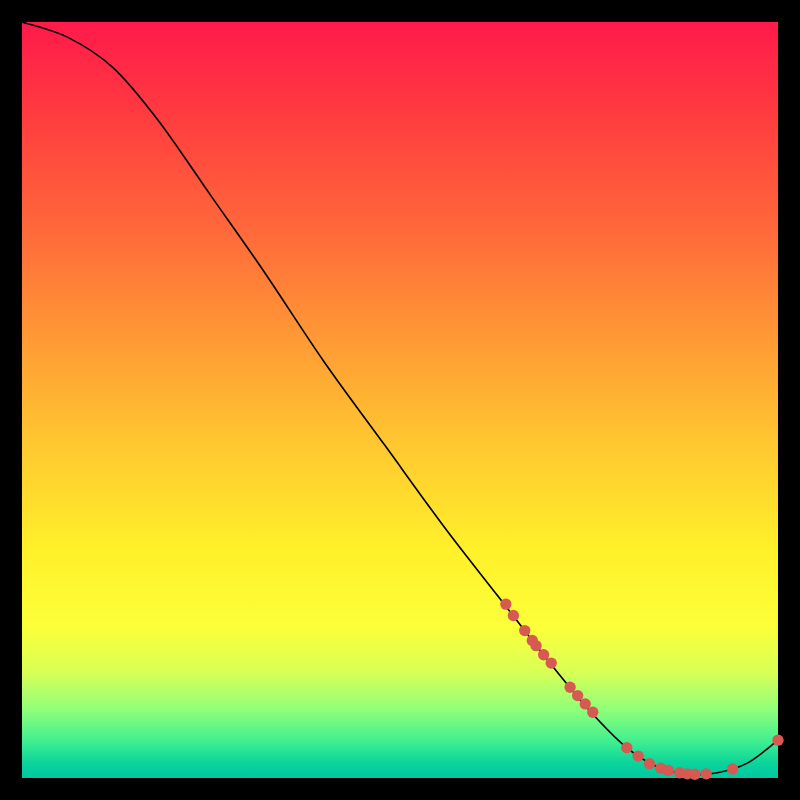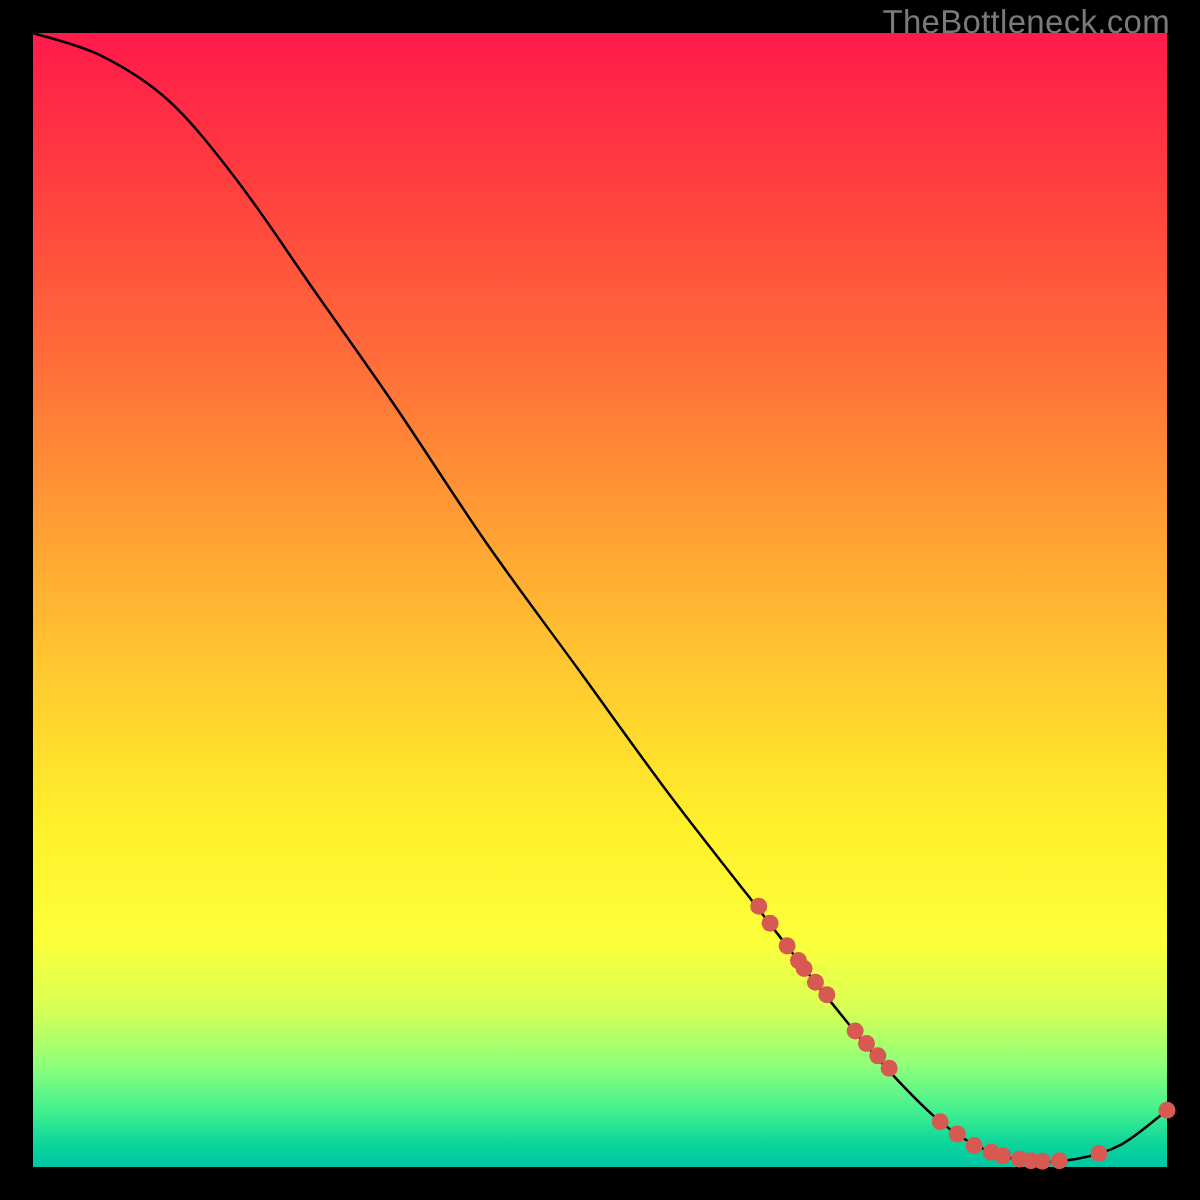--- a/index.html
+++ b/index.html
@@ -82,14 +82,13 @@
         <circle cx="84.5" cy="98.7" r="0.75" fill="#d65a52"></circle>
         <circle cx="85.5" cy="99" r="0.75" fill="#d65a52"></circle>
         <circle cx="87" cy="99.3" r="0.75" fill="#d65a52"></circle>
         <circle cx="88" cy="99.45" r="0.75" fill="#d65a52"></circle>
         <circle cx="89" cy="99.5" r="0.75" fill="#d65a52"></circle>
         <circle cx="90.5" cy="99.45" r="0.75" fill="#d65a52"></circle>
         <circle cx="94" cy="98.8" r="0.75" fill="#d65a52"></circle>
         <circle cx="100" cy="95" r="0.75" fill="#d65a52"></circle>
       </g>
   </svg>
-  <div class="watermark">TheBottleneck.com</div>
 </div>
 
 </body></html>

